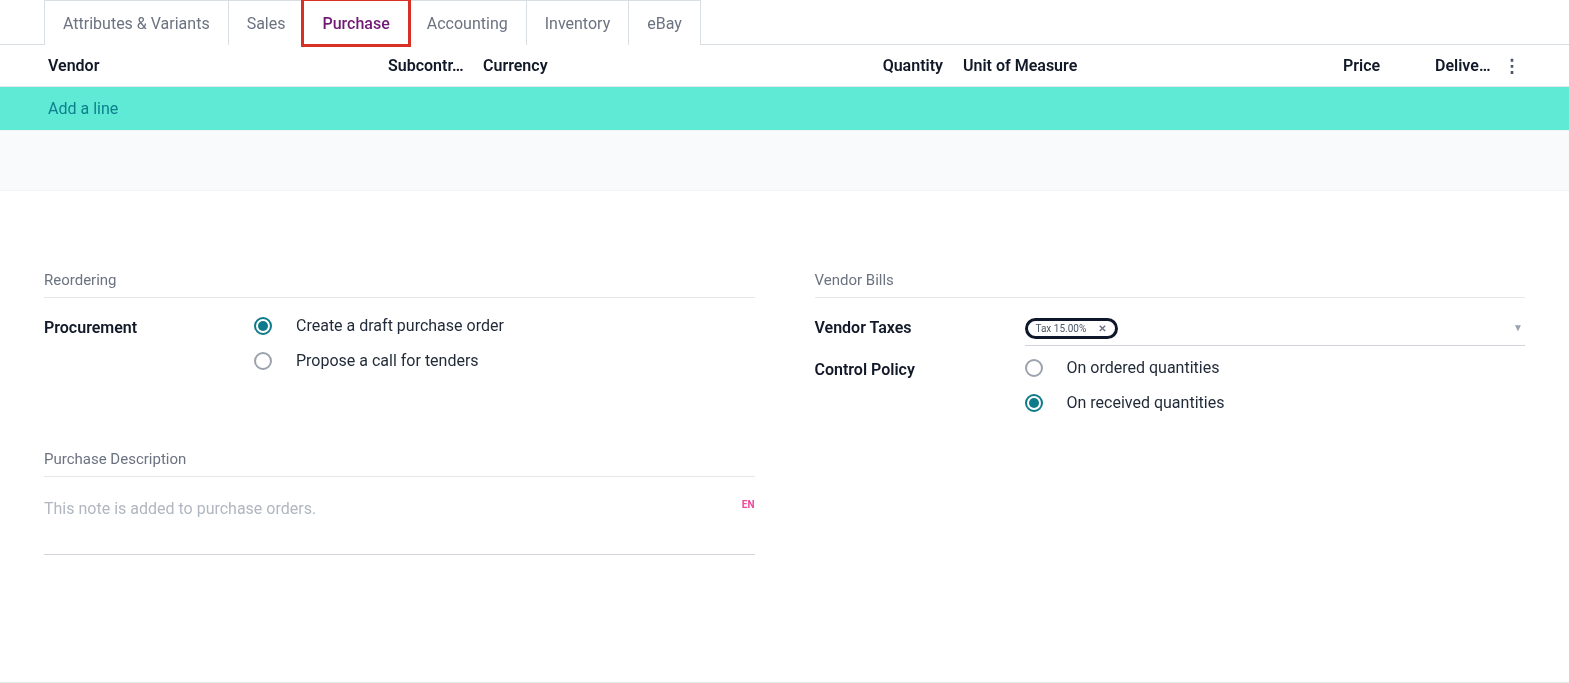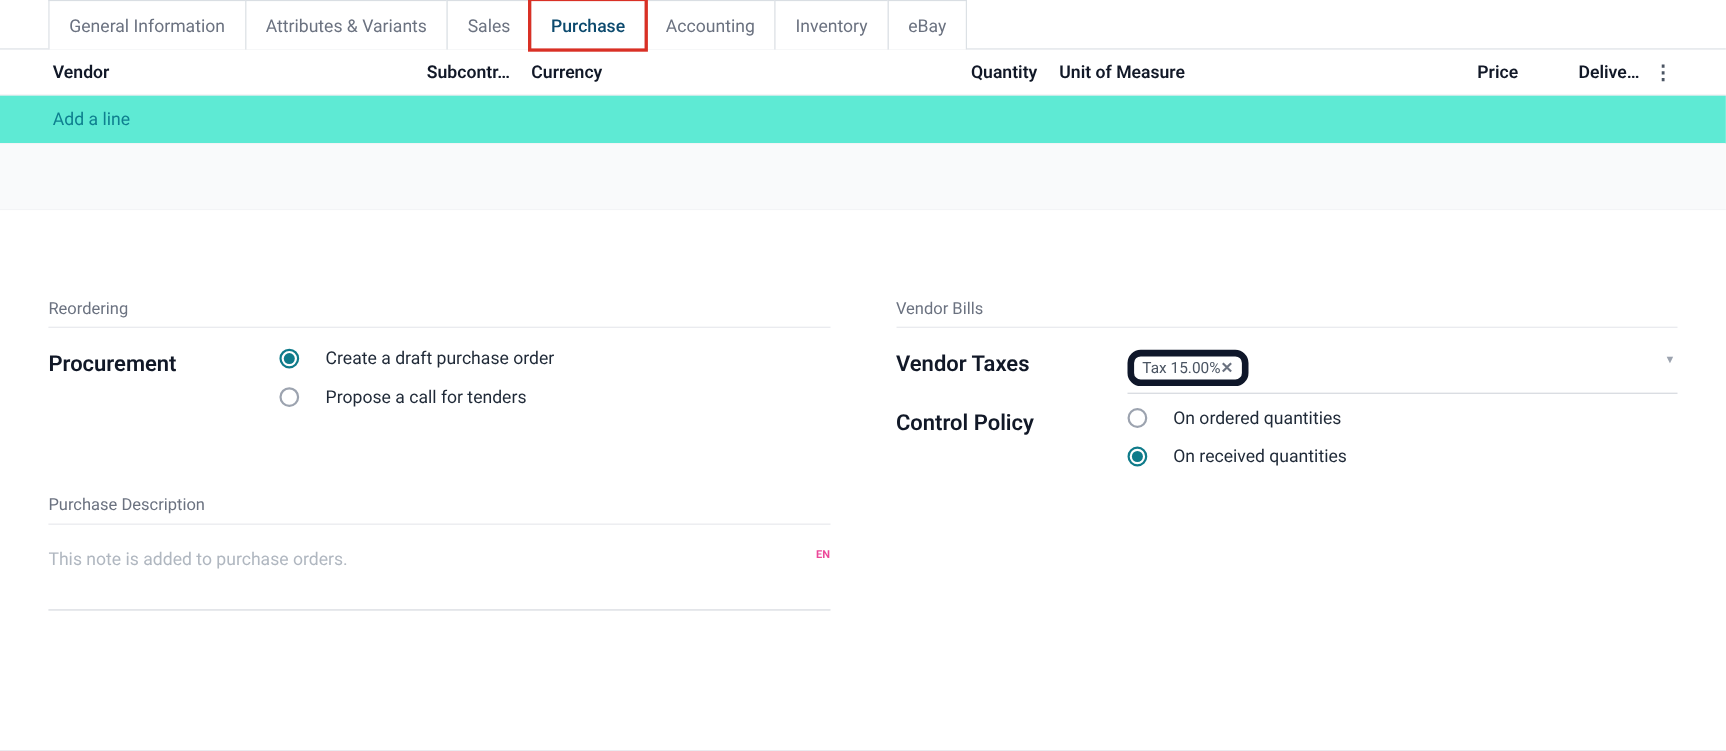--- a/index.html
+++ b/index.html
@@ -30,21 +30,21 @@
     border: 1px solid #d9dee3;
     border-bottom: none;
     color: #6b7280;
     font-size: 16px;
     margin-right: -1px;
     cursor: pointer;
     background: #fff;
     height: 45px;
   }
   .tab.active {
-    color: #0c4a6e;
+    color: #701a75;
     font-weight: 500;
   }
   .tab.highlighted {
     outline: 3px solid #d93025;
     outline-offset: -1px;
     z-index: 2;
     position: relative;
   }
   
   .col-headers {
@@ -100,21 +100,21 @@
   }
   .field-row {
     display: flex;
     align-items: flex-start;
     margin-bottom: 6px;
   }
   .field-label {
     flex: 0 0 210px;
     font-weight: 600;
     color: #111827;
-    font-size: 20px;
+    font-size: 16px;
     padding-top: 2px;
   }
   .field-value { flex: 1 1 auto; }
   .radio-group {
     display: flex;
     flex-direction: column;
     gap: 16px;
   }
   .radio-option {
     display: flex;
@@ -148,27 +148,27 @@
   .tag-input {
     border-bottom: 1px solid #d1d5db;
     padding: 2px 0 6px 0;
     display: flex;
     align-items: center;
     position: relative;
   }
   .tag {
     display: inline-flex;
     align-items: center;
-    border: 6px solid #0f172a;
+    border: 3px solid #0f172a;
     border-radius: 12px;
     padding: 2px 8px;
-    font-size: 14px;
+    font-size: 10px;
     color: #4b5563;
     background: #fff;
-    gap: 0;
+    gap: 12px;
   }
   .tag-remove {
     color: #6b7280;
     font-weight: bold;
     cursor: pointer;
   }
   .dropdown-caret {
     position: absolute;
     right: 2px;
     top: 6px;
@@ -207,21 +207,20 @@
     font-size: 10px;
     cursor: pointer;
   }
 </style>
 </head>
 <body>
 
 <div class="page">
 
   <div class="tabs">
-    <div class="tab">General Information</div>
     <div class="tab">Attributes &amp; Variants</div>
     <div class="tab">Sales</div>
     <div class="tab active highlighted">Purchase</div>
     <div class="tab">Accounting</div>
     <div class="tab">Inventory</div>
     <div class="tab">eBay</div>
   </div>
 
   <div class="col-headers">
     <div class="col-vendor">Vendor</div>

